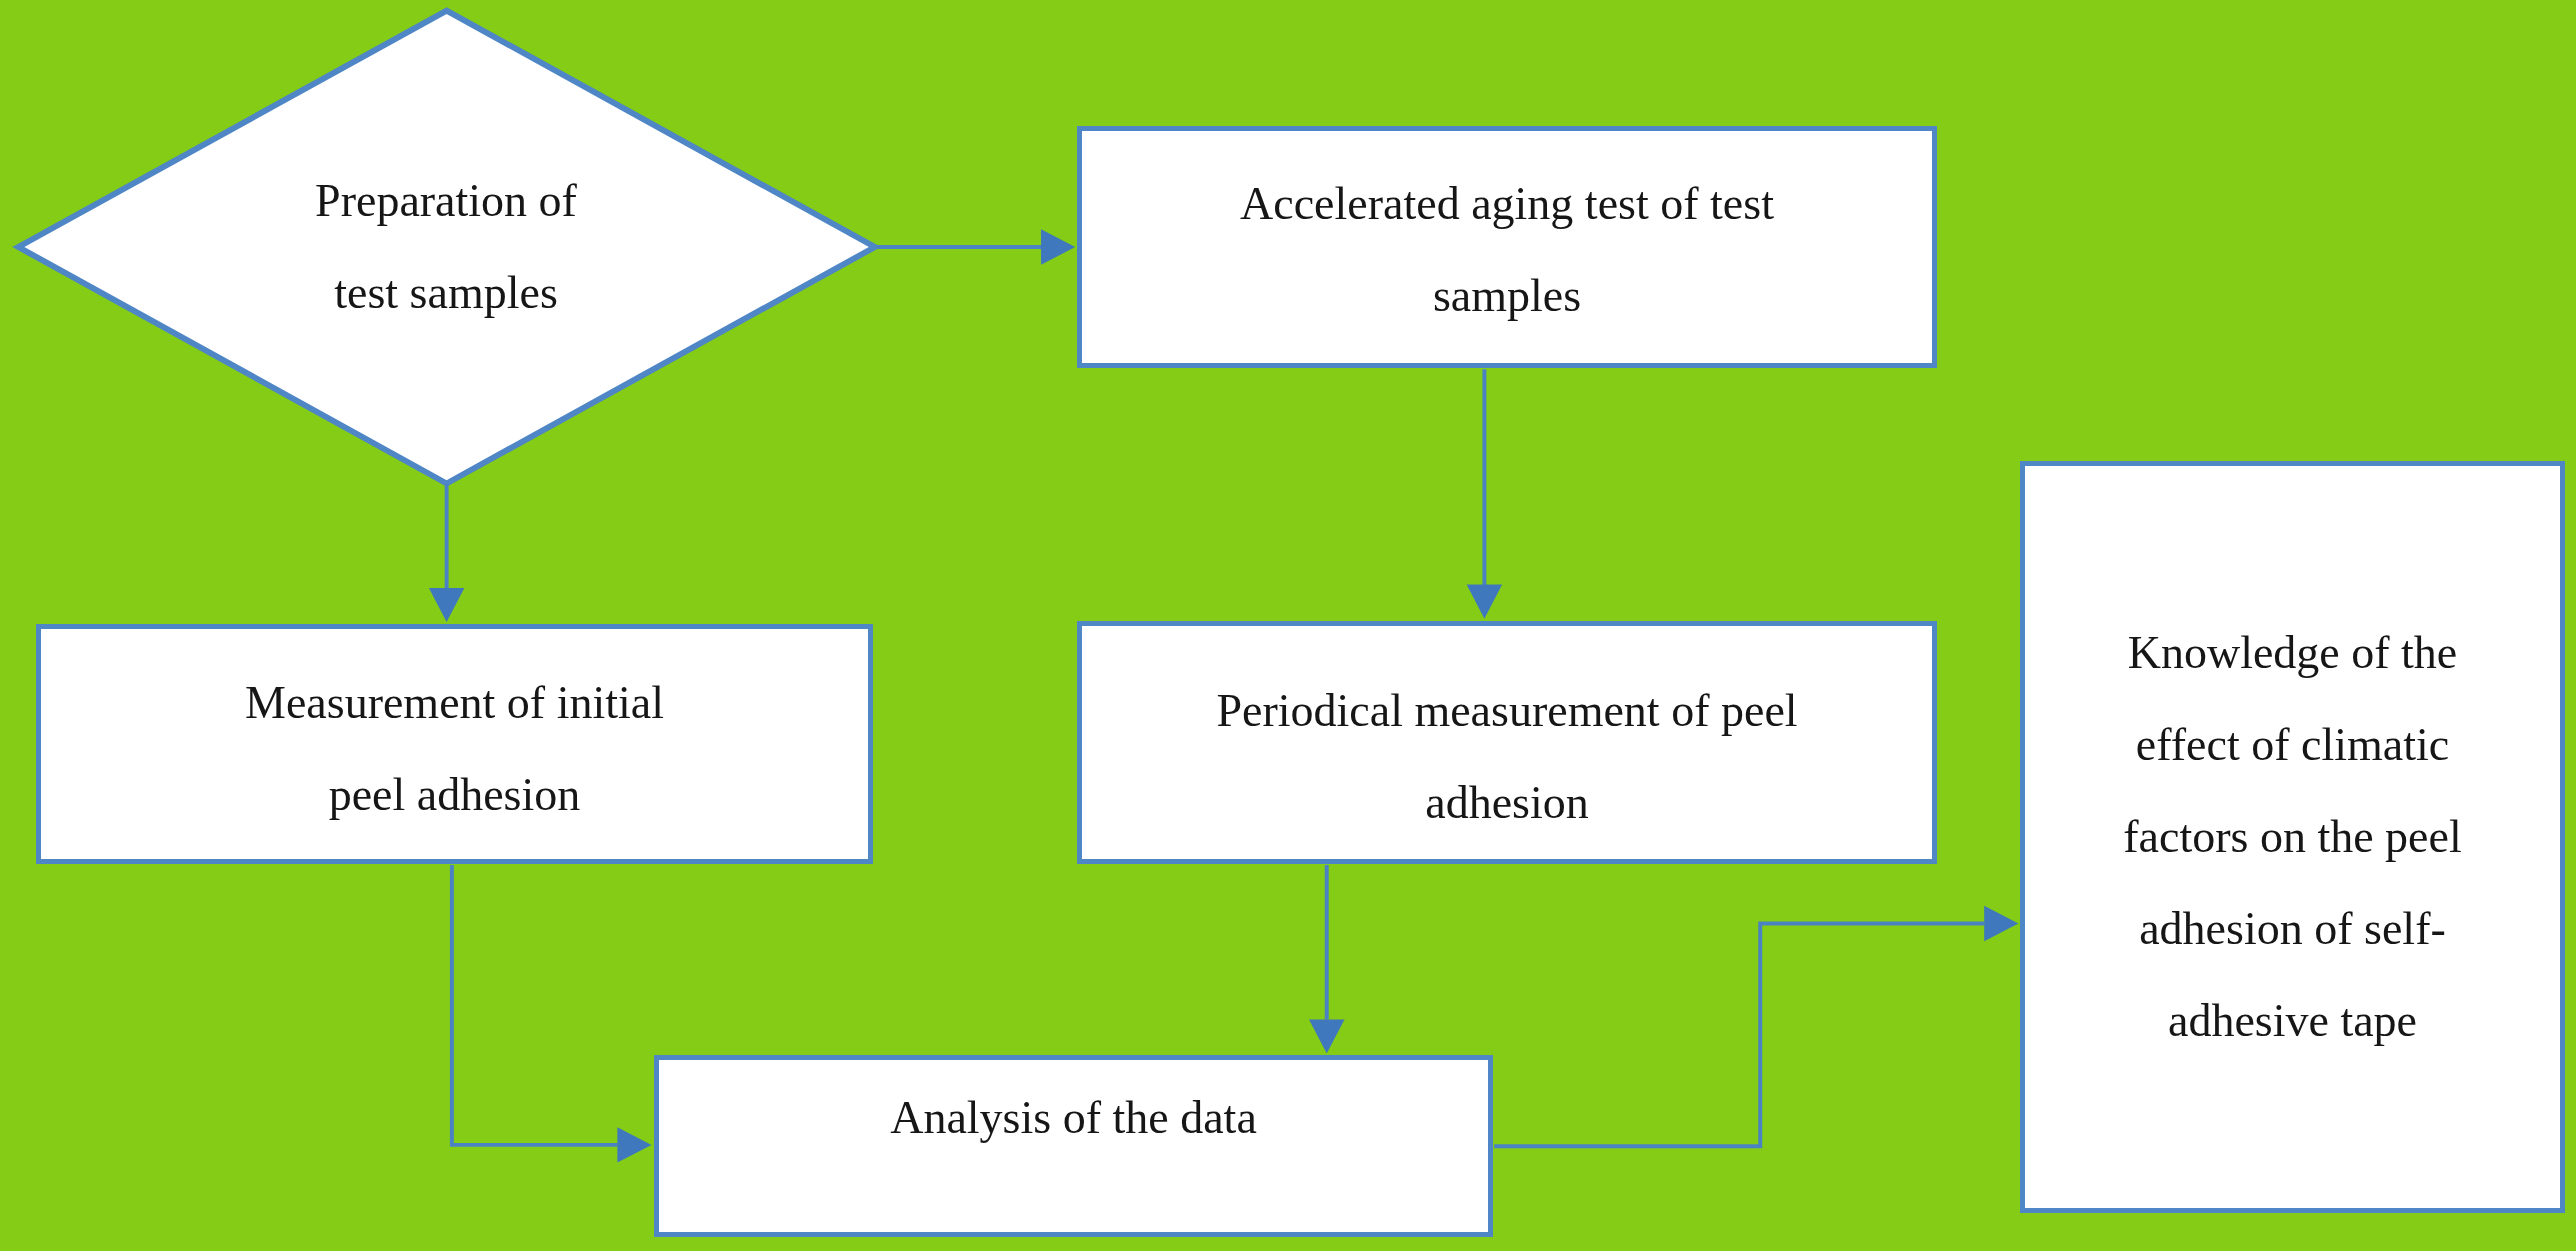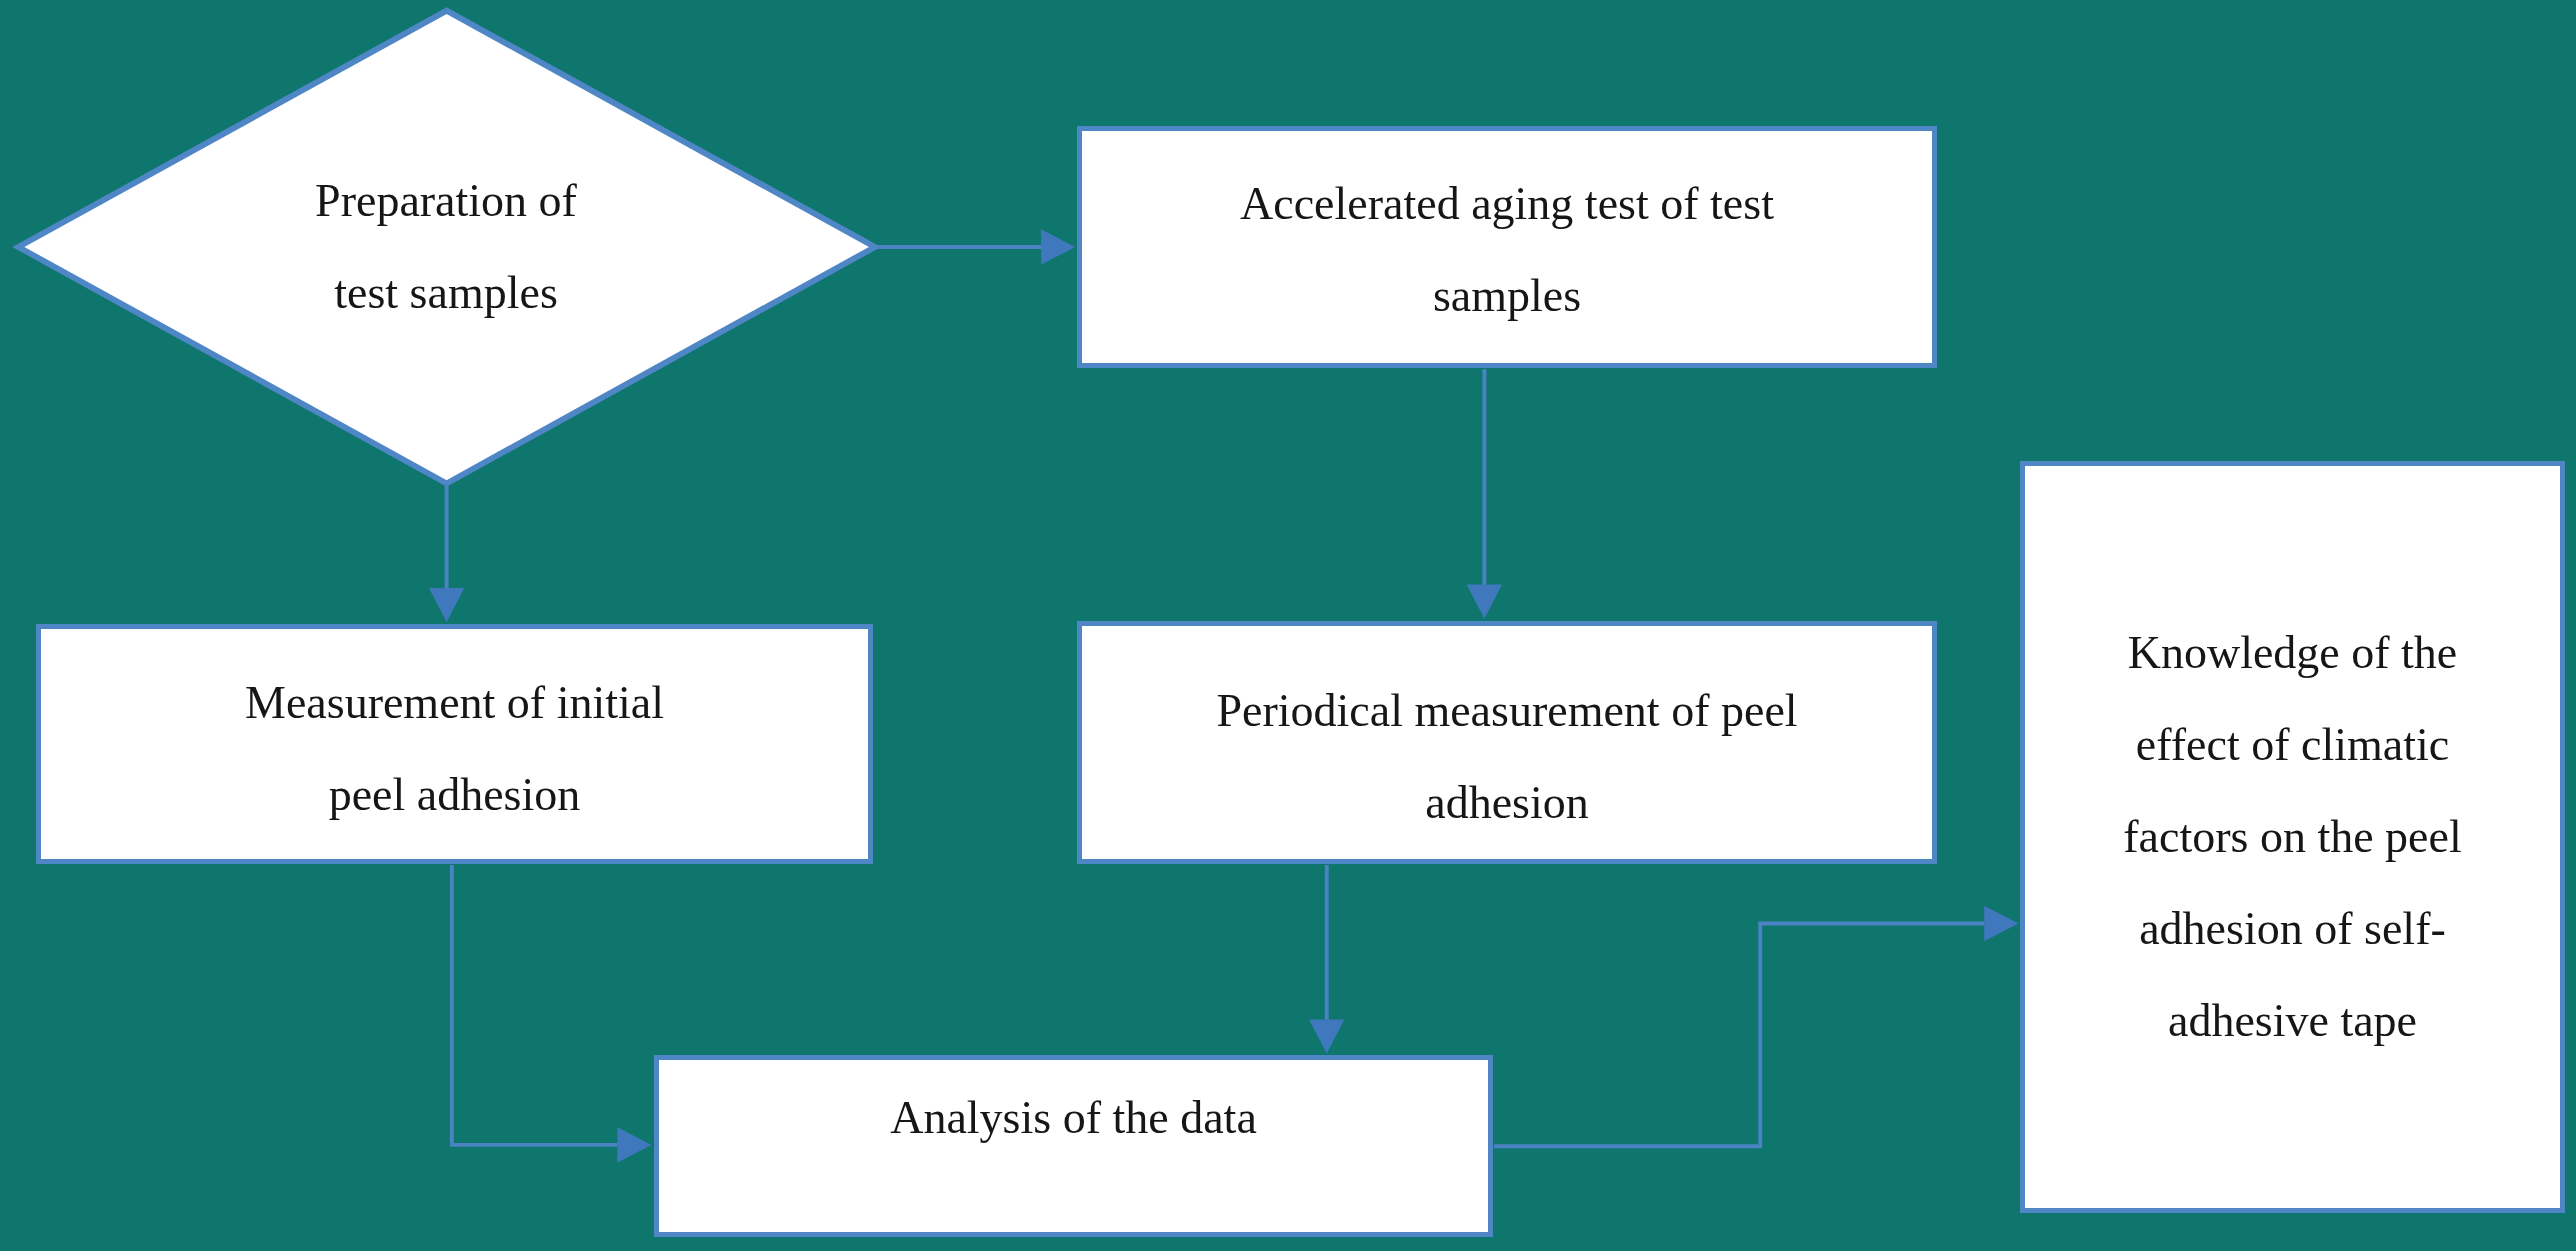--- a/index.html
+++ b/index.html
@@ -8,21 +8,21 @@
     background: #ffffff;
     width: 2576px;
     height: 1252px;
     overflow: hidden;
     font-family: "Liberation Serif", "DejaVu Serif", serif;
   }
   #canvas {
     position: relative;
     width: 2576px;
     height: 1252px;
-    background: #0f766e;
+    background: #84cc16;
   }
   svg.layer {
     position: absolute;
     left: 0; top: 0;
     width: 2576px;
     height: 1252px;
   }
   .conn {
     fill: none;
     stroke: var(--connector, #4a82c4);

